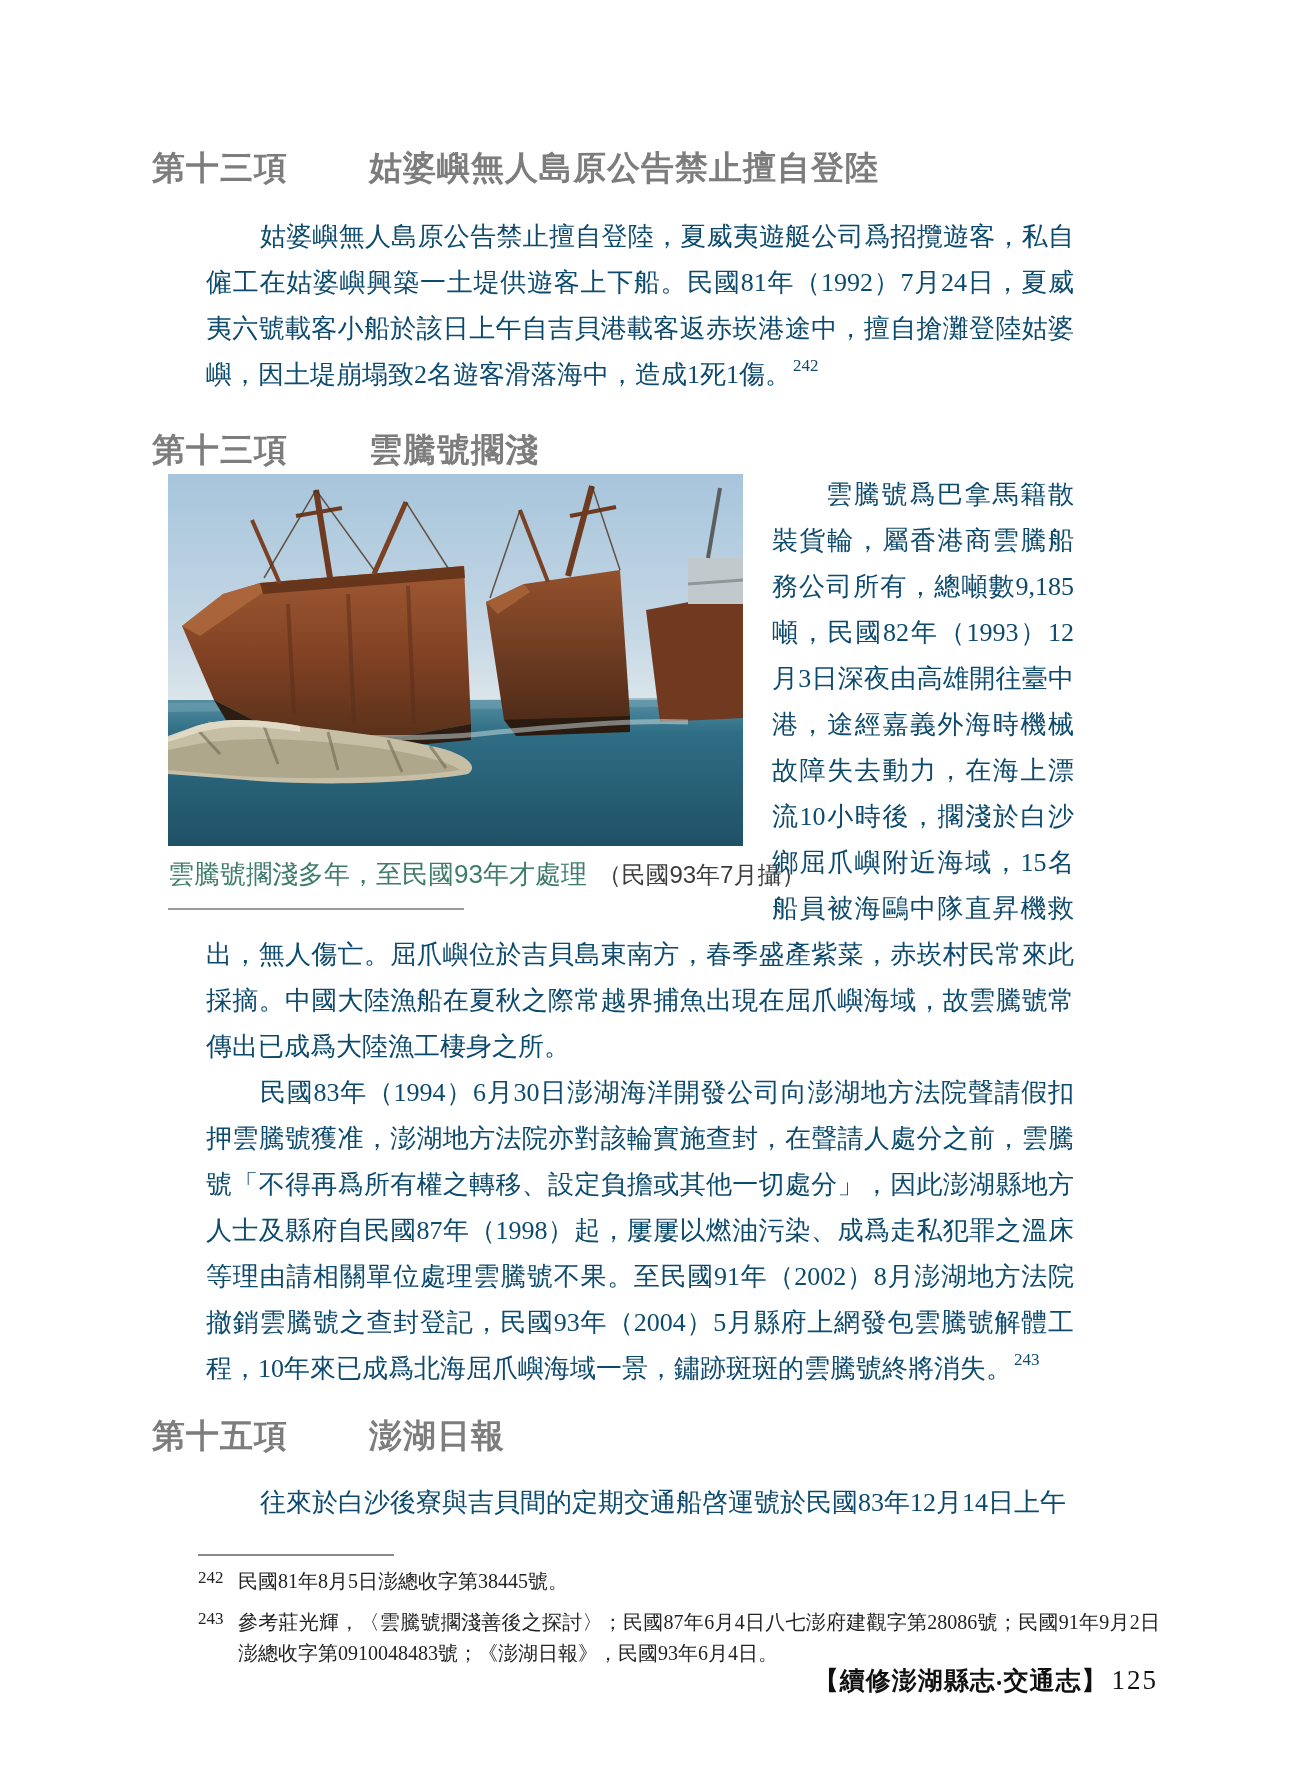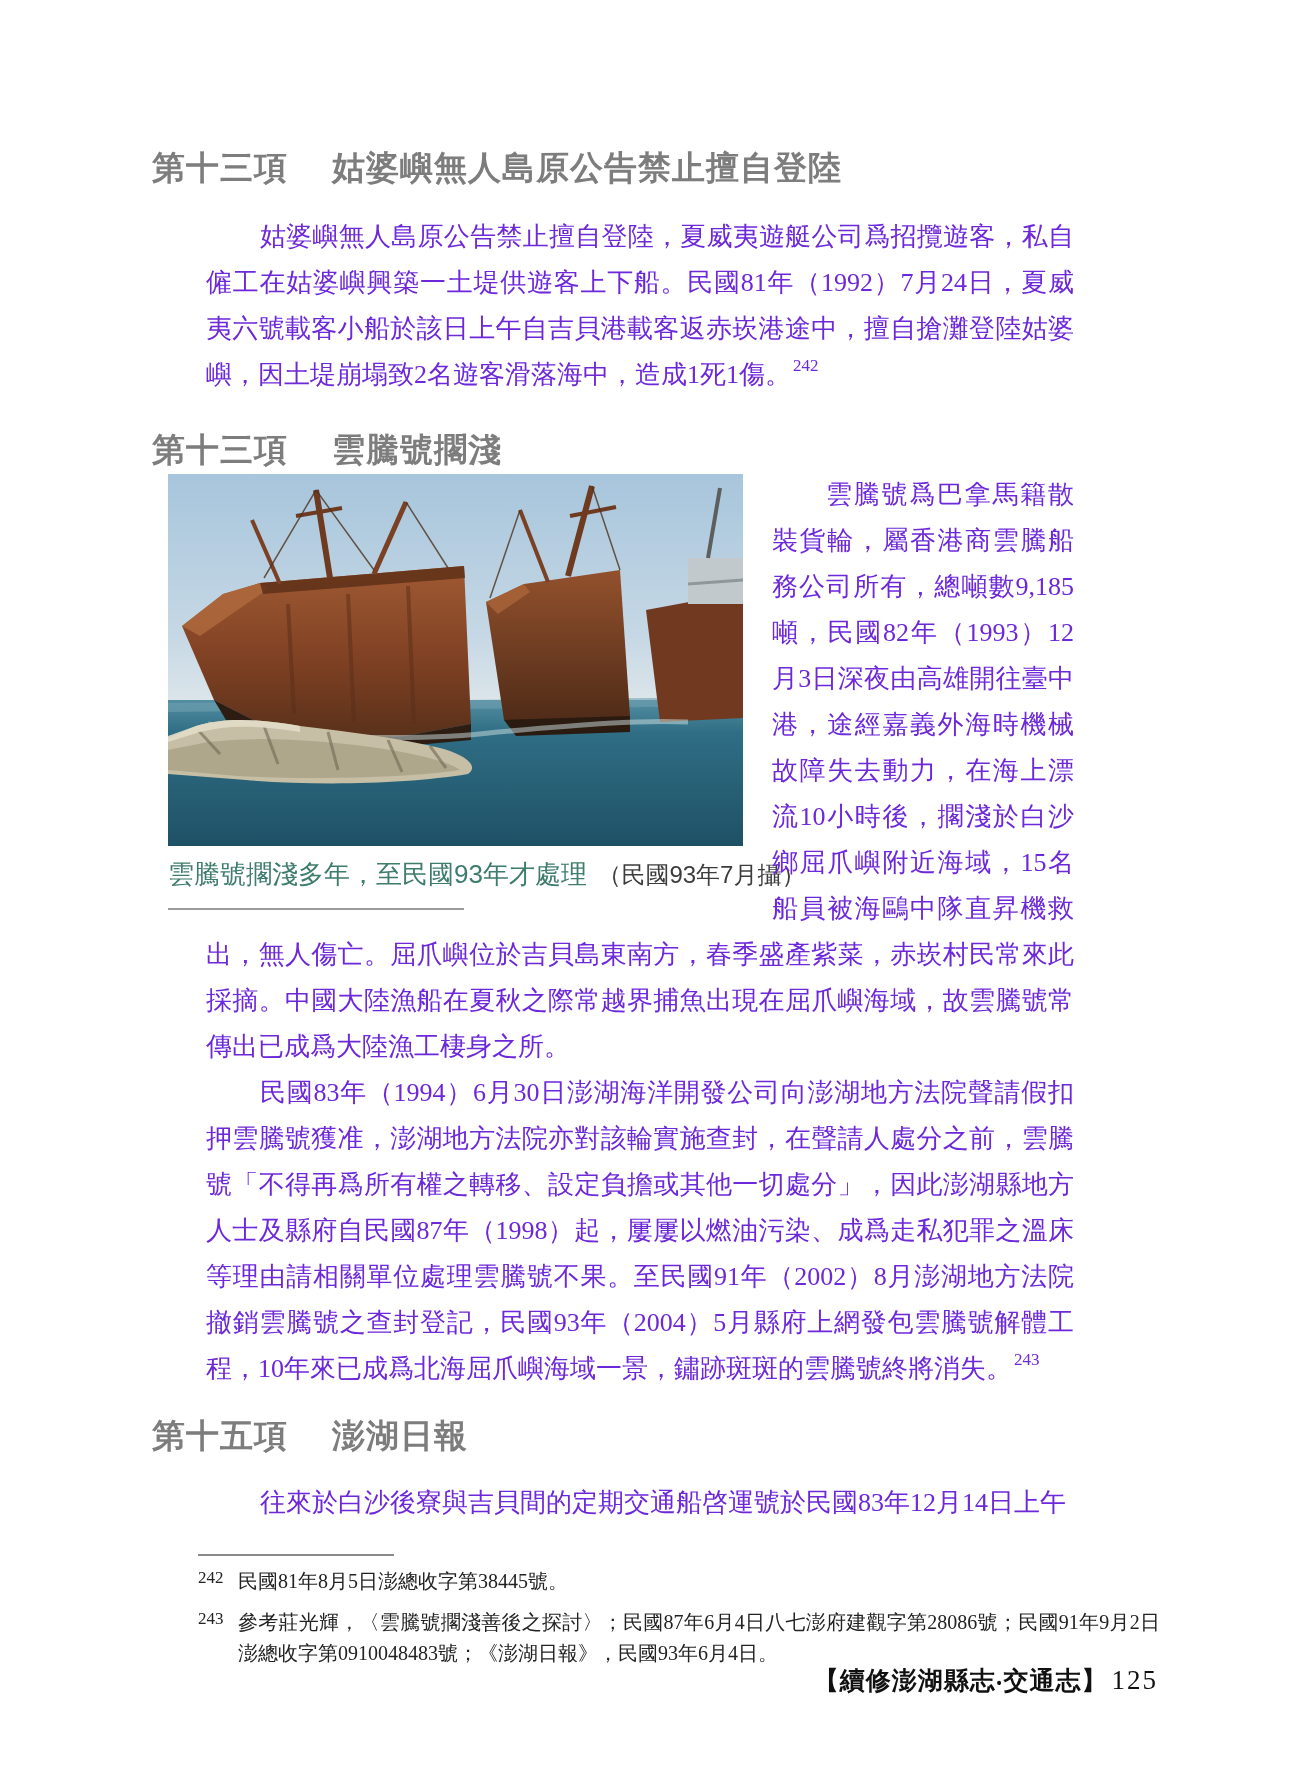--- a/index.html
+++ b/index.html
@@ -19,29 +19,30 @@
   }
   .heading {
     font-family: "Liberation Sans", "DejaVu Sans", sans-serif;
     font-weight: bold;
     color: #7d7d7d;
     font-size: 33px;
     line-height: 40px;
     letter-spacing: 1px;
     display: flex;
     margin: 0;
+    gap: 37px;
   }
   .heading .hlabel { margin-right: 44px; white-space: nowrap; }
   .body-p {
     font-size: 26px;
     line-height: 46px;
     text-align: justify;
     margin: 0 16px 0 54px;
     text-indent: 54px;
-    color: #6d28d9;
+    color: #0c4a6e;
   }
   #p13 { margin-top: 26px; }
   #h14 { margin-top: 32px; }
   .sec14 { margin-top: 2px; }
   sup.fnref {
     font-size: 17px;
     line-height: 0;
     vertical-align: 12px;
     margin-left: 2px;
     letter-spacing: 0;

